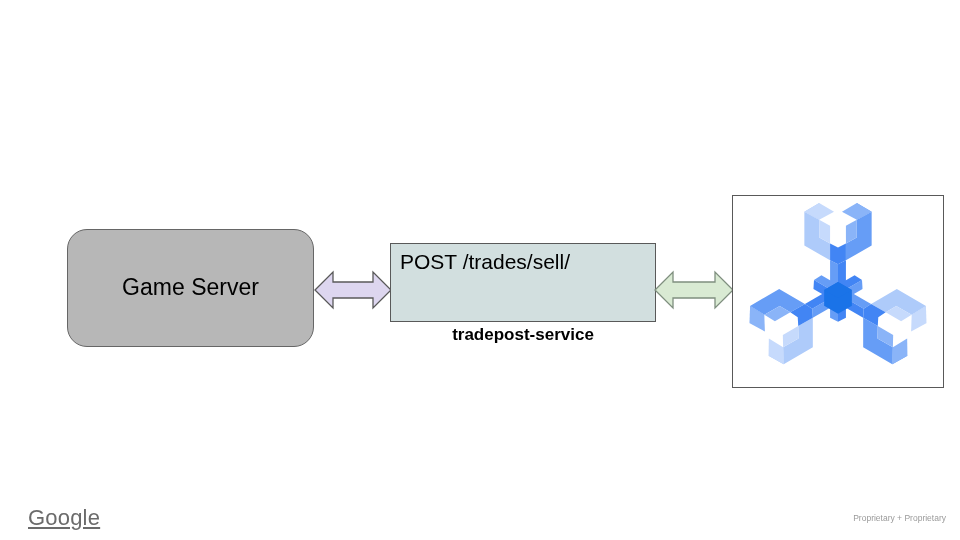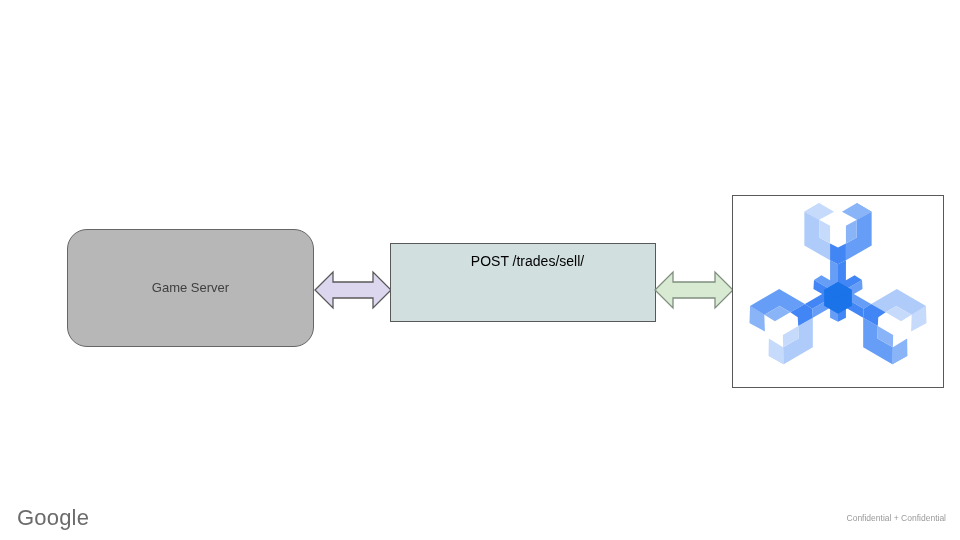--- a/index.html
+++ b/index.html
@@ -29,22 +29,22 @@
     height: 118px;
     background: #b7b7b7;
     border: 1.6px solid #666666;
     border-radius: 20px;
     box-sizing: border-box;
     display: flex;
     align-items: center;
     justify-content: center;
   }
   #game-server-label {
-    font-size: 13px;
-    color: #404040;
+    font-size: 23px;
+    color: #000000;
     line-height: 1.2;
     text-align: right;
     white-space: nowrap;
   }
 
   
   .arrow-wrap {
     position: absolute;
   }
   #arrow-left {
@@ -71,25 +71,24 @@
     left: 390px;
     top: 243px;
     width: 266px;
     height: 79px;
     background: #d2dfdf;
     border: 1.4px solid #595959;
     box-sizing: border-box;
     padding: 6px 0 0 9px;
   }
   .endpoint-line {
-    font-size: 14px;
+    font-size: 21px;
     color: #000000;
     line-height: 23px;
     white-space: nowrap;
-    text-align: center;
   }
   #service-caption {
     position: absolute;
     left: 390px;
     top: 325px;
     width: 266px;
     text-align: center;
     font-size: 17px;
     font-weight: bold;
     color: #000000;
@@ -109,26 +108,27 @@
   }
   #logo-frame svg {
     display: block;
     width: 100%;
     height: 100%;
   }
 
   
   #google-wordmark {
     position: absolute;
-    left: 17px;
+    left: 28px;
     top: 505px;
     font-size: 22px;
     color: #6b6b6b;
     letter-spacing: 0.2px;
     white-space: nowrap;
+    text-decoration: underline;
   }
   #confidential-note {
     position: absolute;
     right: 14px;
     top: 513px;
     font-size: 8.5px;
     color: #9a9a9a;
     white-space: nowrap;
   }
 </style>
@@ -143,20 +143,21 @@
 
   <div class="arrow-wrap" id="arrow-left">
     <svg viewBox="0 0 78 52" preserveAspectRatio="none">
       <polygon points="1,26 19,8 19,18 59,18 59,8 77,26 59,44 59,34 19,34 19,44" fill="#ddd6ef" stroke="#595959" stroke-width="1.3" stroke-linejoin="miter"></polygon>
     </svg>
   </div>
 
   <div id="endpoints-box">
     <div class="endpoint-line">POST /trades/sell/</div>
   </div>
+  <div id="service-caption">tradepost-service</div>
 
   <div class="arrow-wrap" id="arrow-right">
     <svg viewBox="0 0 80 52" preserveAspectRatio="none">
       <polygon points="1,26 19,8 19,18 61,18 61,8 79,26 61,44 61,34 19,34 19,44" fill="#d9ead3" stroke="#7f8f7f" stroke-width="1.3" stroke-linejoin="miter"></polygon>
     </svg>
   </div>
 
   <div id="logo-frame">
     <svg viewBox="0 0 212 193">
       <g transform="translate(106,99)">
@@ -208,15 +209,15 @@
         </g>
 
         <polygon points="0,-12 14,-4 14,12 0,20 -14,12 -14,-4" fill="#1a73e8"></polygon>
         <polygon points="0,-12 14,-4 0,4 -14,-4" fill="#1a73e8"></polygon>
 
       </g>
     </svg>
   </div>
 
   <div id="google-wordmark">Google</div>
-  <div id="confidential-note">Confidential + Confidential</div>
+  <div id="confidential-note">Proprietary + Proprietary</div>
 
 </div>
 
 </body></html>

